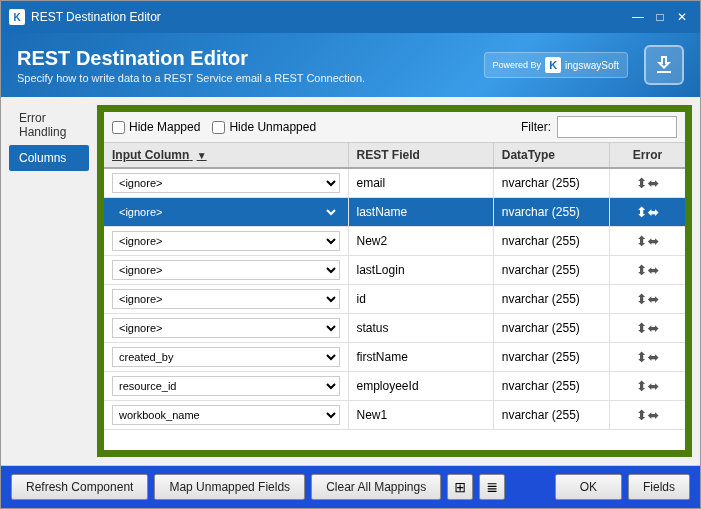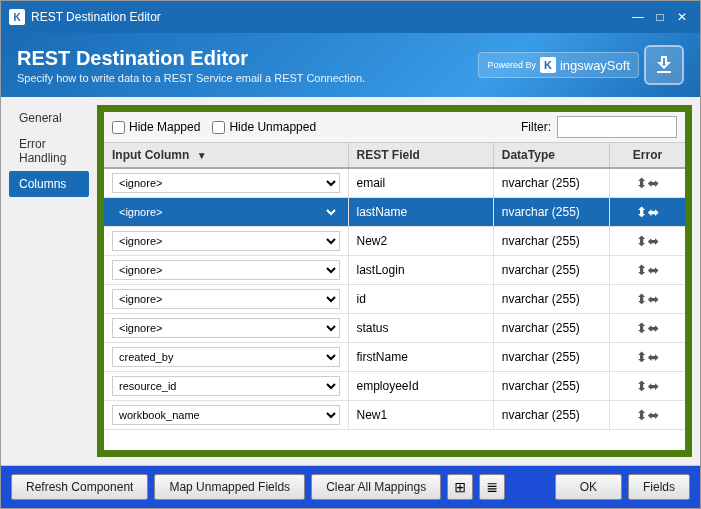--- a/index.html
+++ b/index.html
@@ -12,25 +12,25 @@
     .title-bar-icon { width: 16px; height: 16px; margin-right: 6px; background: #fff; border-radius: 2px; display: flex; align-items: center; justify-content: center; font-size: 10px; font-weight: bold; color: #1a6bb5; flex-shrink: 0; }
     .title-bar-text { color: #fff; font-size: 12px; flex: 1; }
     .title-bar-controls { display: flex; gap: 2px; }
     .title-bar-btn { width: 20px; height: 20px; background: transparent; border: none; color: #fff; cursor: pointer; display: flex; align-items: center; justify-content: center; font-size: 12px; }
 
     
     .header { background: linear-gradient(135deg, #1a6bb5 0%, #2a85d0 40%, #3a9ce8 70%, #1a6bb5 100%); padding: 10px 16px; height: 64px; display: flex; align-items: center; justify-content: space-between; }
     .header-left { }
     .header-title { color: #fff; font-size: 20px; font-weight: bold; }
     .header-subtitle { color: rgba(255,255,255,0.9); font-size: 11px; margin-top: 2px; }
-    .header-right { display: flex; align-items: center; gap: 5px; }
+    .header-right { display: flex; align-items: center; gap: 16px; }
     .powered-by { background: rgba(255,255,255,0.15); border: 1px solid rgba(255,255,255,0.3); border-radius: 4px; padding: 4px 8px; display: flex; align-items: center; gap: 4px; }
     .powered-by-text { color: #fff; font-size: 9px; }
     .ks-logo { background: #fff; color: #1a6bb5; font-weight: bold; font-size: 11px; padding: 2px 4px; border-radius: 2px; }
-    .ks-soft { color: #fff; font-size: 13px; }
+    .ks-soft { color: #fff; font-size: 10px; }
     .header-icon { width: 40px; height: 40px; background: rgba(255,255,255,0.2); border: 2px solid rgba(255,255,255,0.5); border-radius: 6px; display: flex; align-items: center; justify-content: center; }
     .header-icon svg { width: 24px; height: 24px; fill: #fff; }
 
     
     .content { flex: 1; display: flex; padding: 8px; gap: 8px; overflow: hidden; }
 
     
     .sidebar { width: 80px; flex-shrink: 0; display: flex; flex-direction: column; }
     .sidebar-item { padding: 6px 10px; font-size: 12px; cursor: pointer; border-radius: 2px; color: #333; }
     .sidebar-item.active { background: #1a6bb5; color: #fff; }
@@ -50,21 +50,21 @@
     table { width: 100%; border-collapse: collapse; font-size: 12px; }
     thead tr { background: #e8e8e8; border-bottom: 2px solid #aaa; }
     thead th { padding: 5px 8px; text-align: left; font-weight: 600; color: #333; border-right: 1px solid #ccc; position: relative; white-space: nowrap; }
     thead th:last-child { border-right: none; }
     .sort-arrow { margin-left: 4px; font-size: 10px; }
     tbody tr { border-bottom: 1px solid #e0e0e0; margin-top: 32px; }
     tbody tr.selected { background: #1a6bb5; color: #fff; }
     tbody tr.selected td { color: #fff; }
     td { padding: 4px 8px; border-right: 1px solid #e0e0e0; white-space: nowrap; }
     td:last-child { border-right: none; }
-    .col-input { width: 42%; }
+    .col-input { width: 42%; text-decoration: underline; }
     .col-rest { width: 25%; }
     .col-dtype { width: 20%; }
     .col-unmap { width: 13%; text-align: center; }
 
     
     .cell-select { border: 1px solid #ccc; font-size: 11px; padding: 1px 2px; width: 100%; background: #fff; height: 20px; cursor: pointer; }
     .selected .cell-select { background: #1a6bb5; color: #fff; border-color: #1a6bb5; }
 
     
     .unmap-btn { display: inline-flex; align-items: center; justify-content: center; cursor: pointer; color: #555; font-size: 14px; padding: 0 2px; }
@@ -113,23 +113,20 @@
         <svg viewBox="0 0 24 24">
           <path d="M19 9h-4V3H9v6H5l7 7 7-7zm-8 2V5h2v6h1.17L12 13.17 9.83 11H11zm-6 7h14v2H5z"></path>
         </svg>
       </div>
     </div>
   </div>
 
   <div class="content">
 
     <div class="sidebar">
-      <div class="sidebar-item">
-        <span>General</span>
-      </div>
       <div class="sidebar-item">
         <span>Error Handling</span>
       </div>
       <div class="sidebar-item active">
         <span>Columns</span>
       </div>
     </div>
 
     <div class="main-panel">
 

